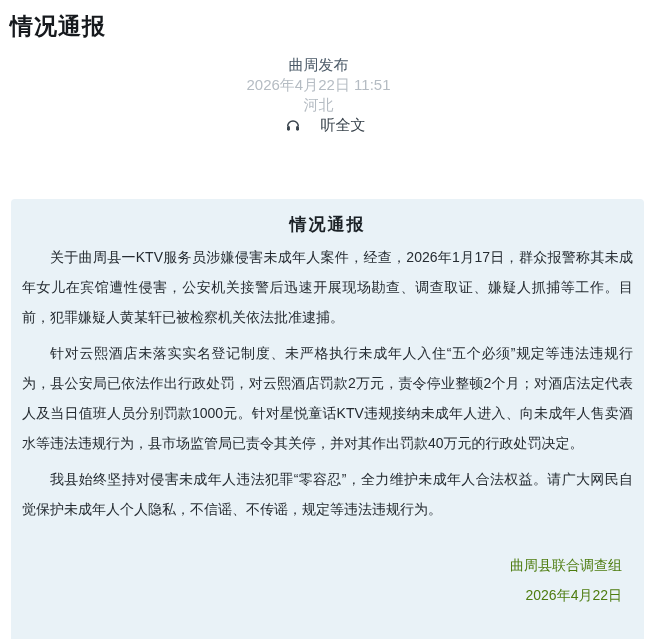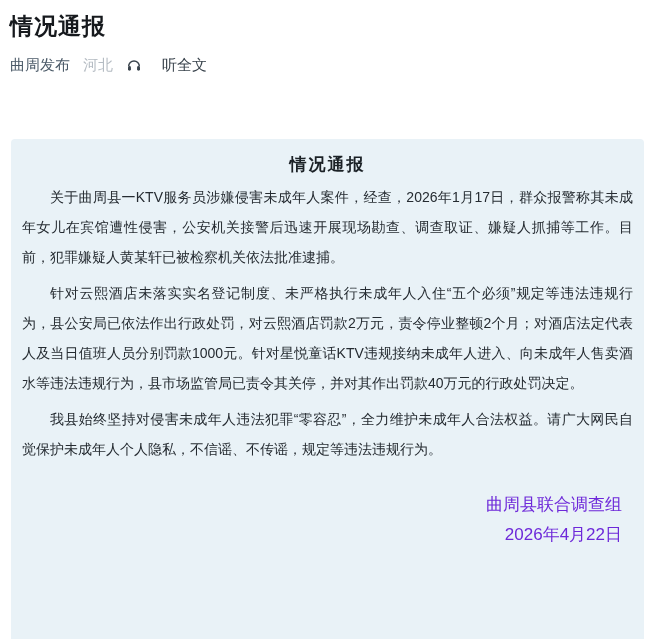--- a/index.html
+++ b/index.html
@@ -21,20 +21,21 @@
     letter-spacing: 1px;
     line-height: 28px;
   }
   .meta-row {
     margin-top: 15px;
     display: flex;
     align-items: center;
     font-size: 15px;
     line-height: 20px;
     white-space: nowrap;
+    flex-direction: column;
   }
   .meta-source {
     color: #4b5a68;
     margin-right: 13px;
     cursor: pointer;
   }
   .meta-dim {
     color: #b5bcc3;
     margin-right: 13px;
   }
@@ -68,33 +69,34 @@
     margin: 6px 0 0 0;
     font-size: 14px;
     line-height: 30px;
     text-align: justify;
     text-indent: 2em;
     color: #252b31;
   }
   .signature-block {
     margin-top: 26px;
     text-align: right;
-    font-size: 17px;
+    font-size: 14px;
     line-height: 30px;
     padding-right: 11px;
-    color: #6d28d9;
+    color: #4d7c0f;
   }
 </style>
 </head>
 <body>
 
 <div class="header">
   <h1 class="page-title">情况通报</h1>
   <div class="meta-row">
     <span class="meta-source">曲周发布</span>
+    <span class="meta-dim">2026年4月22日 11:51</span>
     <span class="meta-dim">河北</span>
     <span class="listen-btn">
       <span>
         <svg width="16" height="16" viewBox="0 0 24 24">
           <path d="M4 14a8 8 0 0 1 16 0" fill="none" stroke="#39434c" stroke-width="2.2"></path>
           <rect x="3" y="13.5" width="4.4" height="7" rx="2.2" fill="#39434c"></rect>
           <rect x="16.6" y="13.5" width="4.4" height="7" rx="2.2" fill="#39434c"></rect>
         </svg>
       </span>
       <span>听全文</span>

